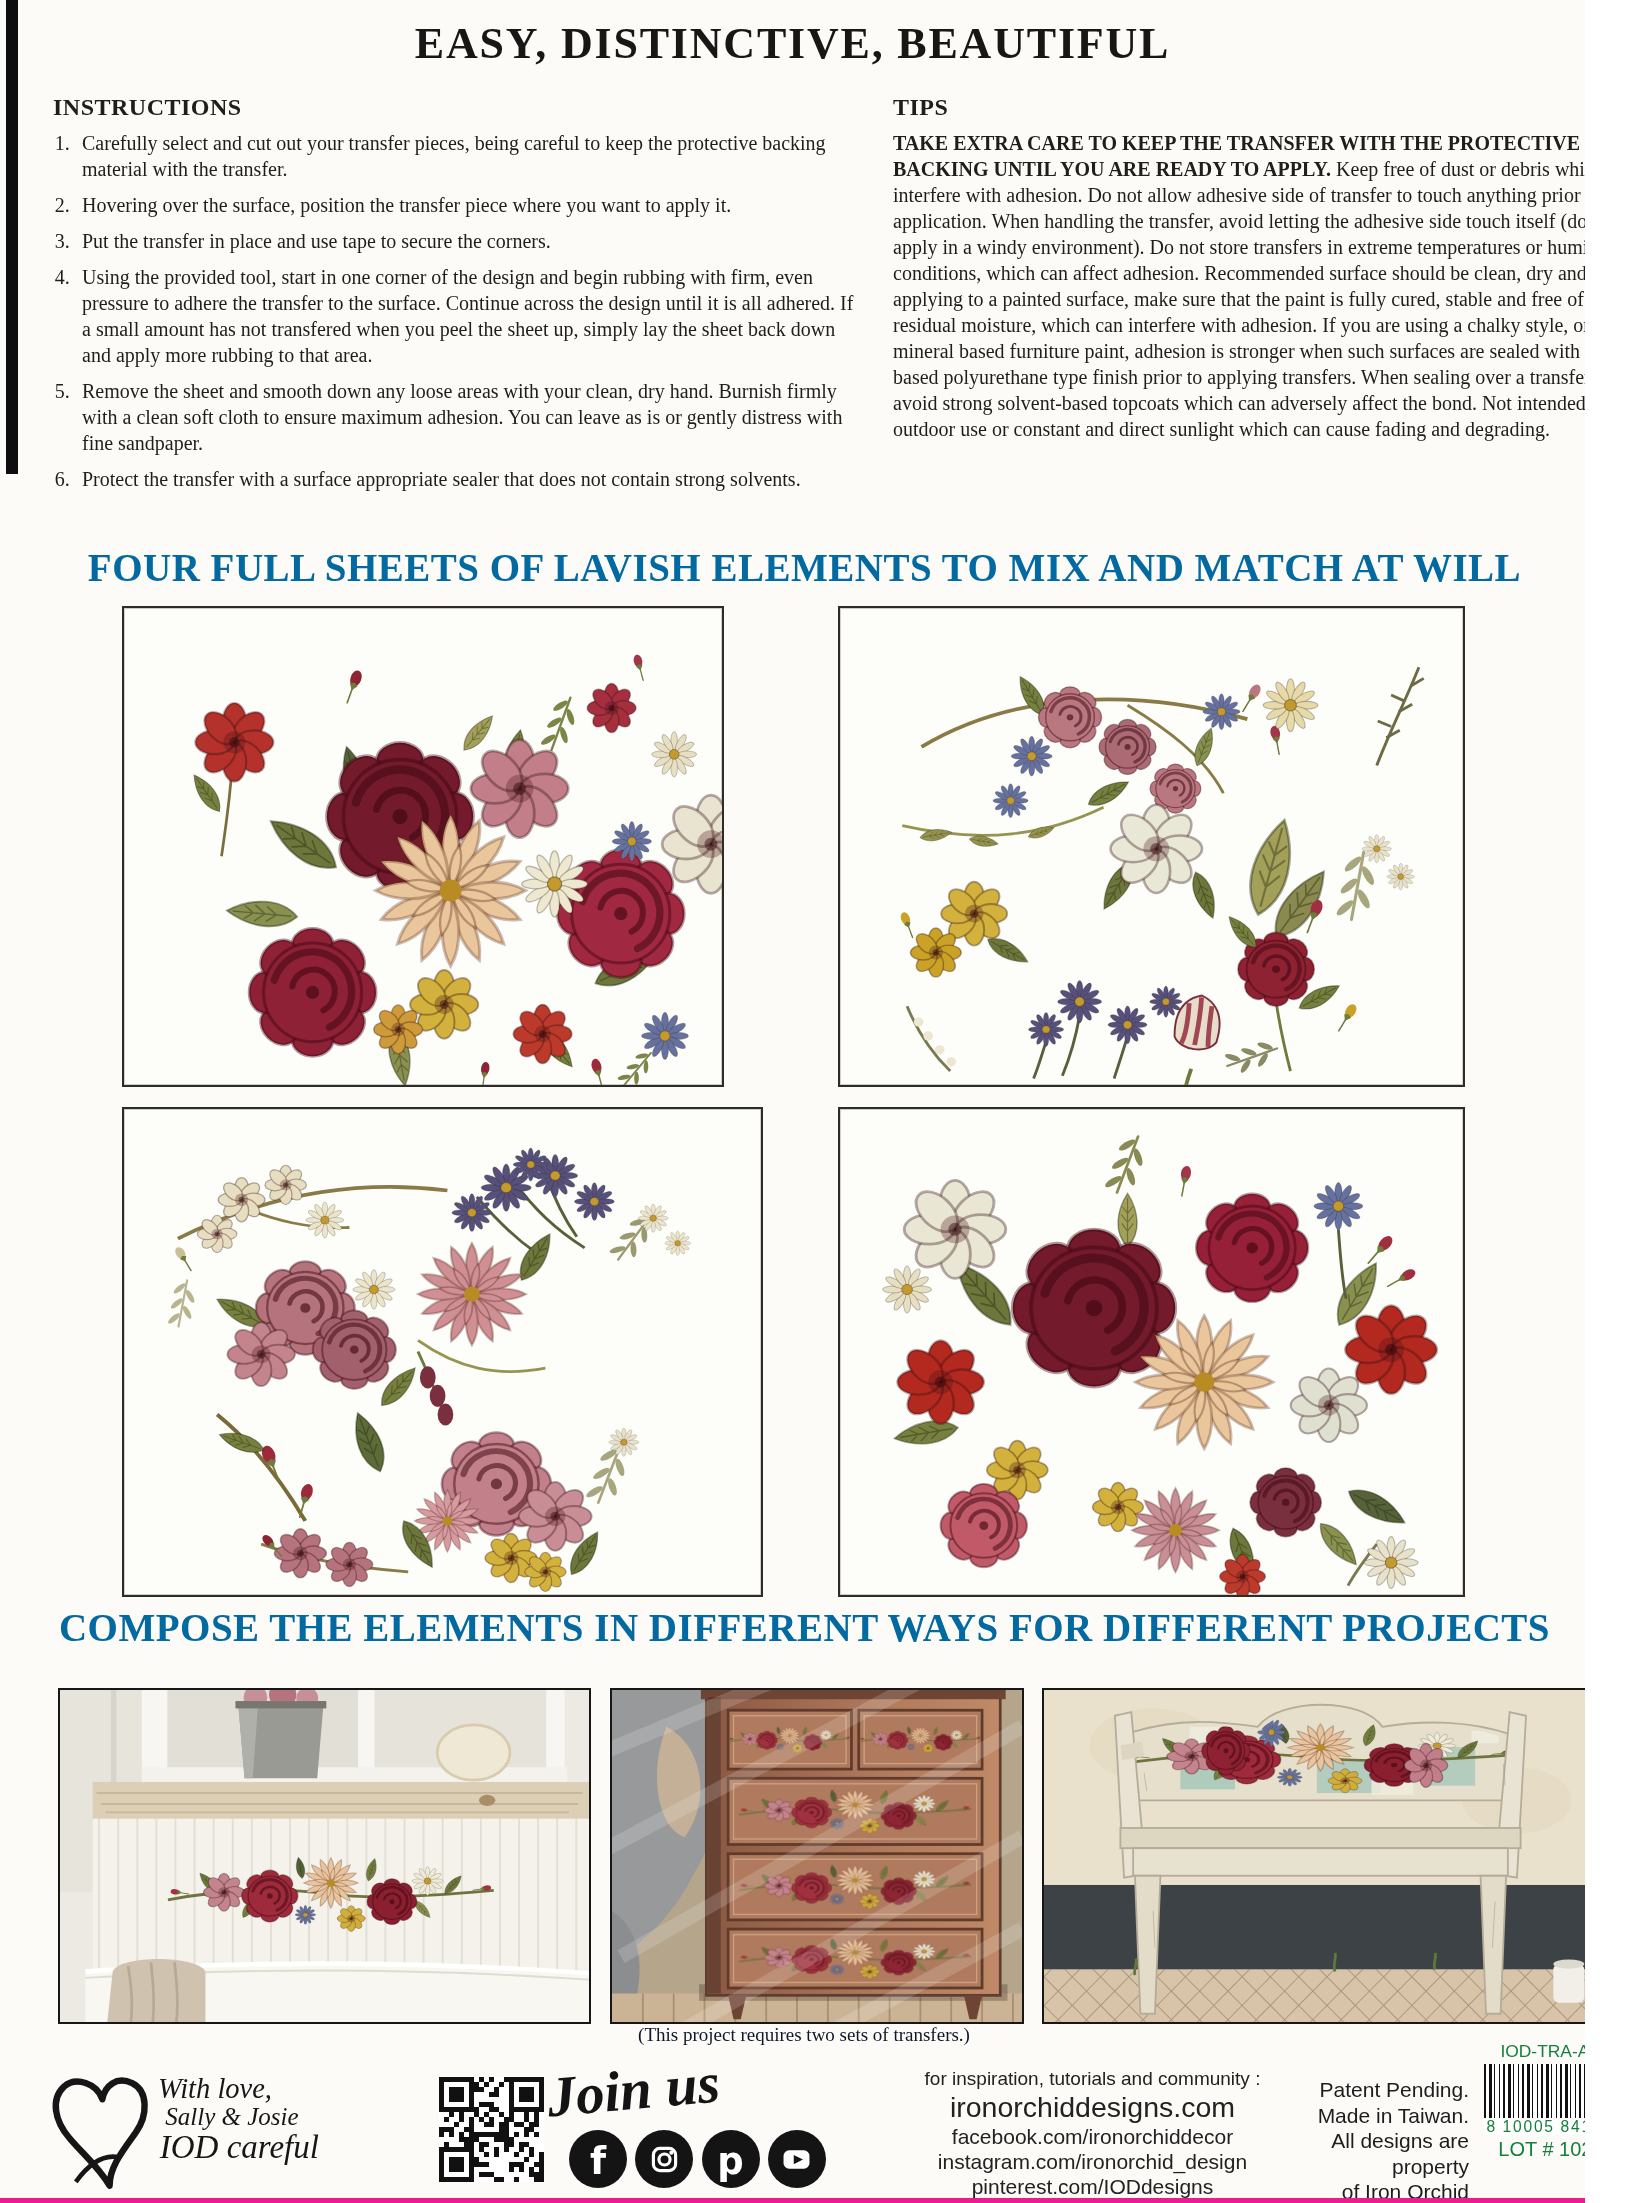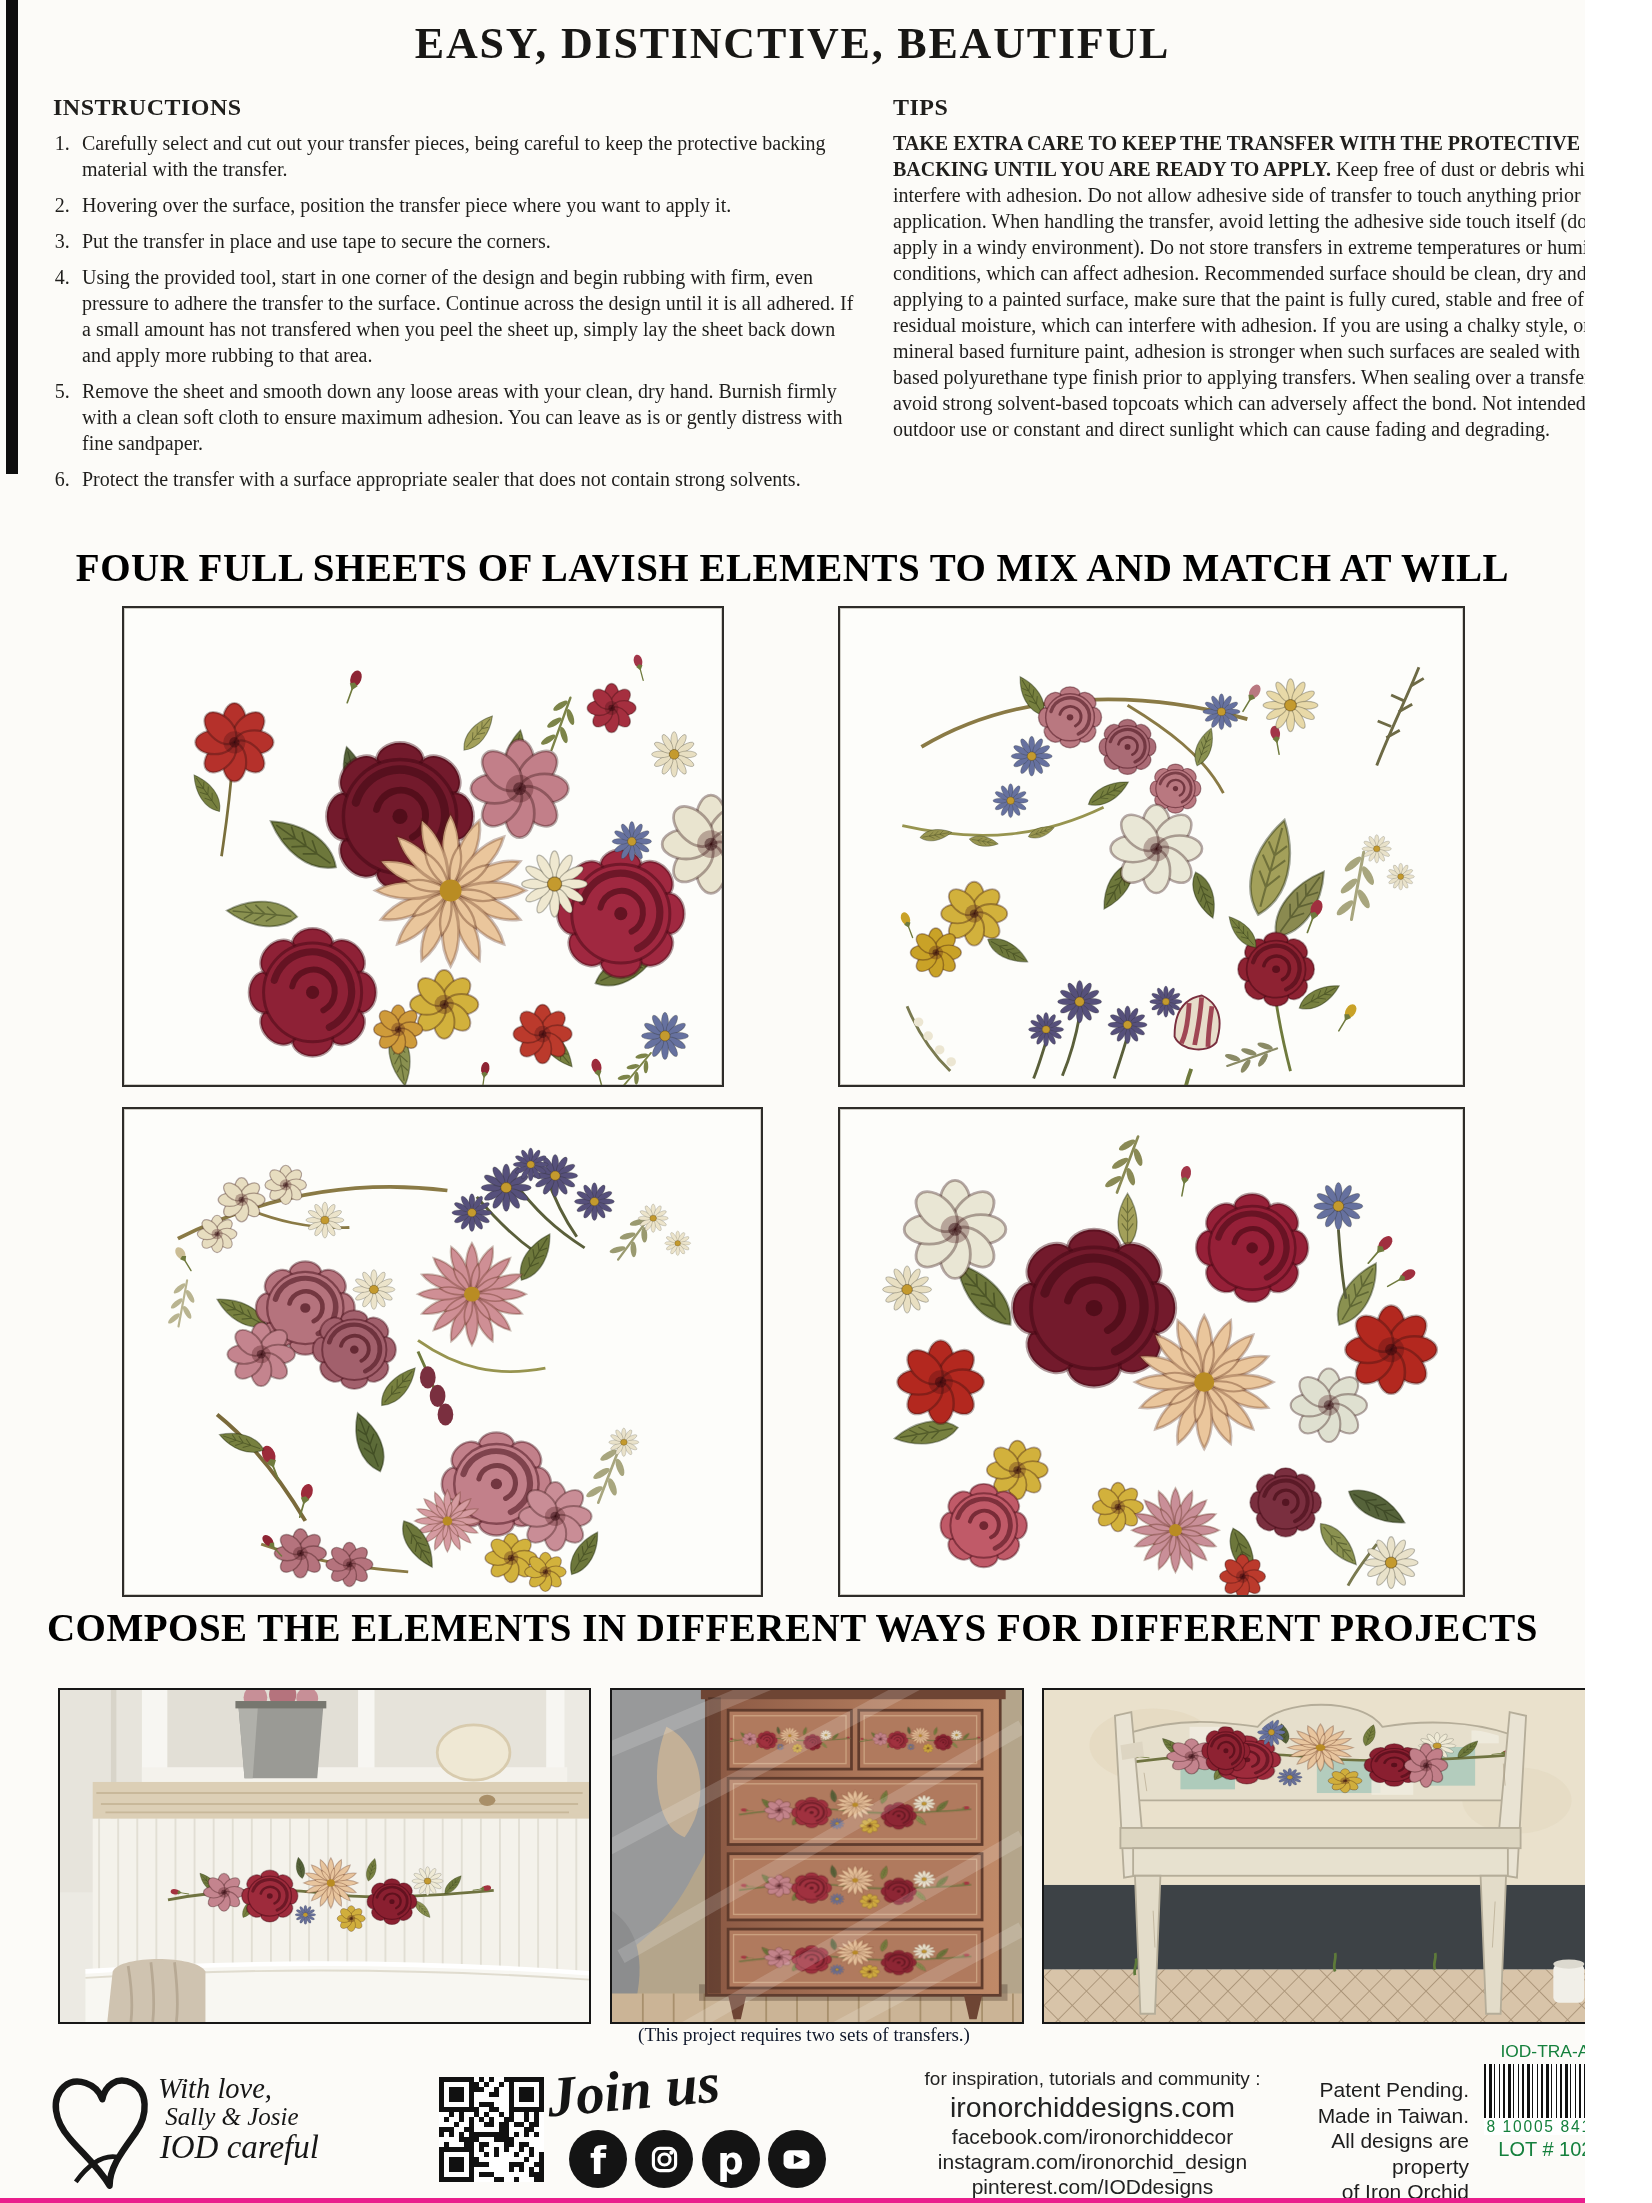--- a/index.html
+++ b/index.html
@@ -12,22 +12,22 @@
   #main-title{left:0;top:18.4px;width:100%;text-align:center;font-size:44px;font-weight:bold;
               letter-spacing:1.8px;color:#181715;}
   .col-head{font-size:24px;font-weight:bold;letter-spacing:0.5px;margin:0 0 9.2px 0;}
   #instructions-col{left:53px;top:94px;width:808px;}
   #tips-col{left:893px;top:94px;width:751px;}
   ol.instr{list-style:none;margin:0;padding:0;counter-reset:n;font-size:20px;line-height:1.3;}
   ol.instr li{counter-increment:n;position:relative;padding-left:29px;margin-bottom:10px;}
   ol.instr li::before{content:counter(n)". ";position:absolute;left:1.8px;}
   .tips-body{margin:0;font-size:20px;line-height:1.3;}
   .tips-body .b{font-weight:bold;}
-  .sec-head{left:0;width:100%;text-align:center;font-size:39px;font-weight:bold;
-            letter-spacing:0.5px;color:#000000;}
+  .sec-head{left:12px;width:100%;text-align:center;font-size:39px;font-weight:bold;
+            letter-spacing:0.5px;color:#0369a1;}
   #sheets-head{top:545px;}
   #projects-head{top:1605px;}
 
   
   .panel{border:2.8px solid #2e2c29;background:#fdfdfa;box-shadow:inset 0 0 0 0.9px #cfccc5;}
   #panel-a{left:122px;top:606px;width:598px;height:477px;}
   #panel-b{left:838px;top:606px;width:623px;height:477px;}
   #panel-c{left:122px;top:1107px;width:637px;height:486px;}
   #panel-d{left:838px;top:1107px;width:623px;height:486px;}
   .panel svg{width:100%;height:100%;}

